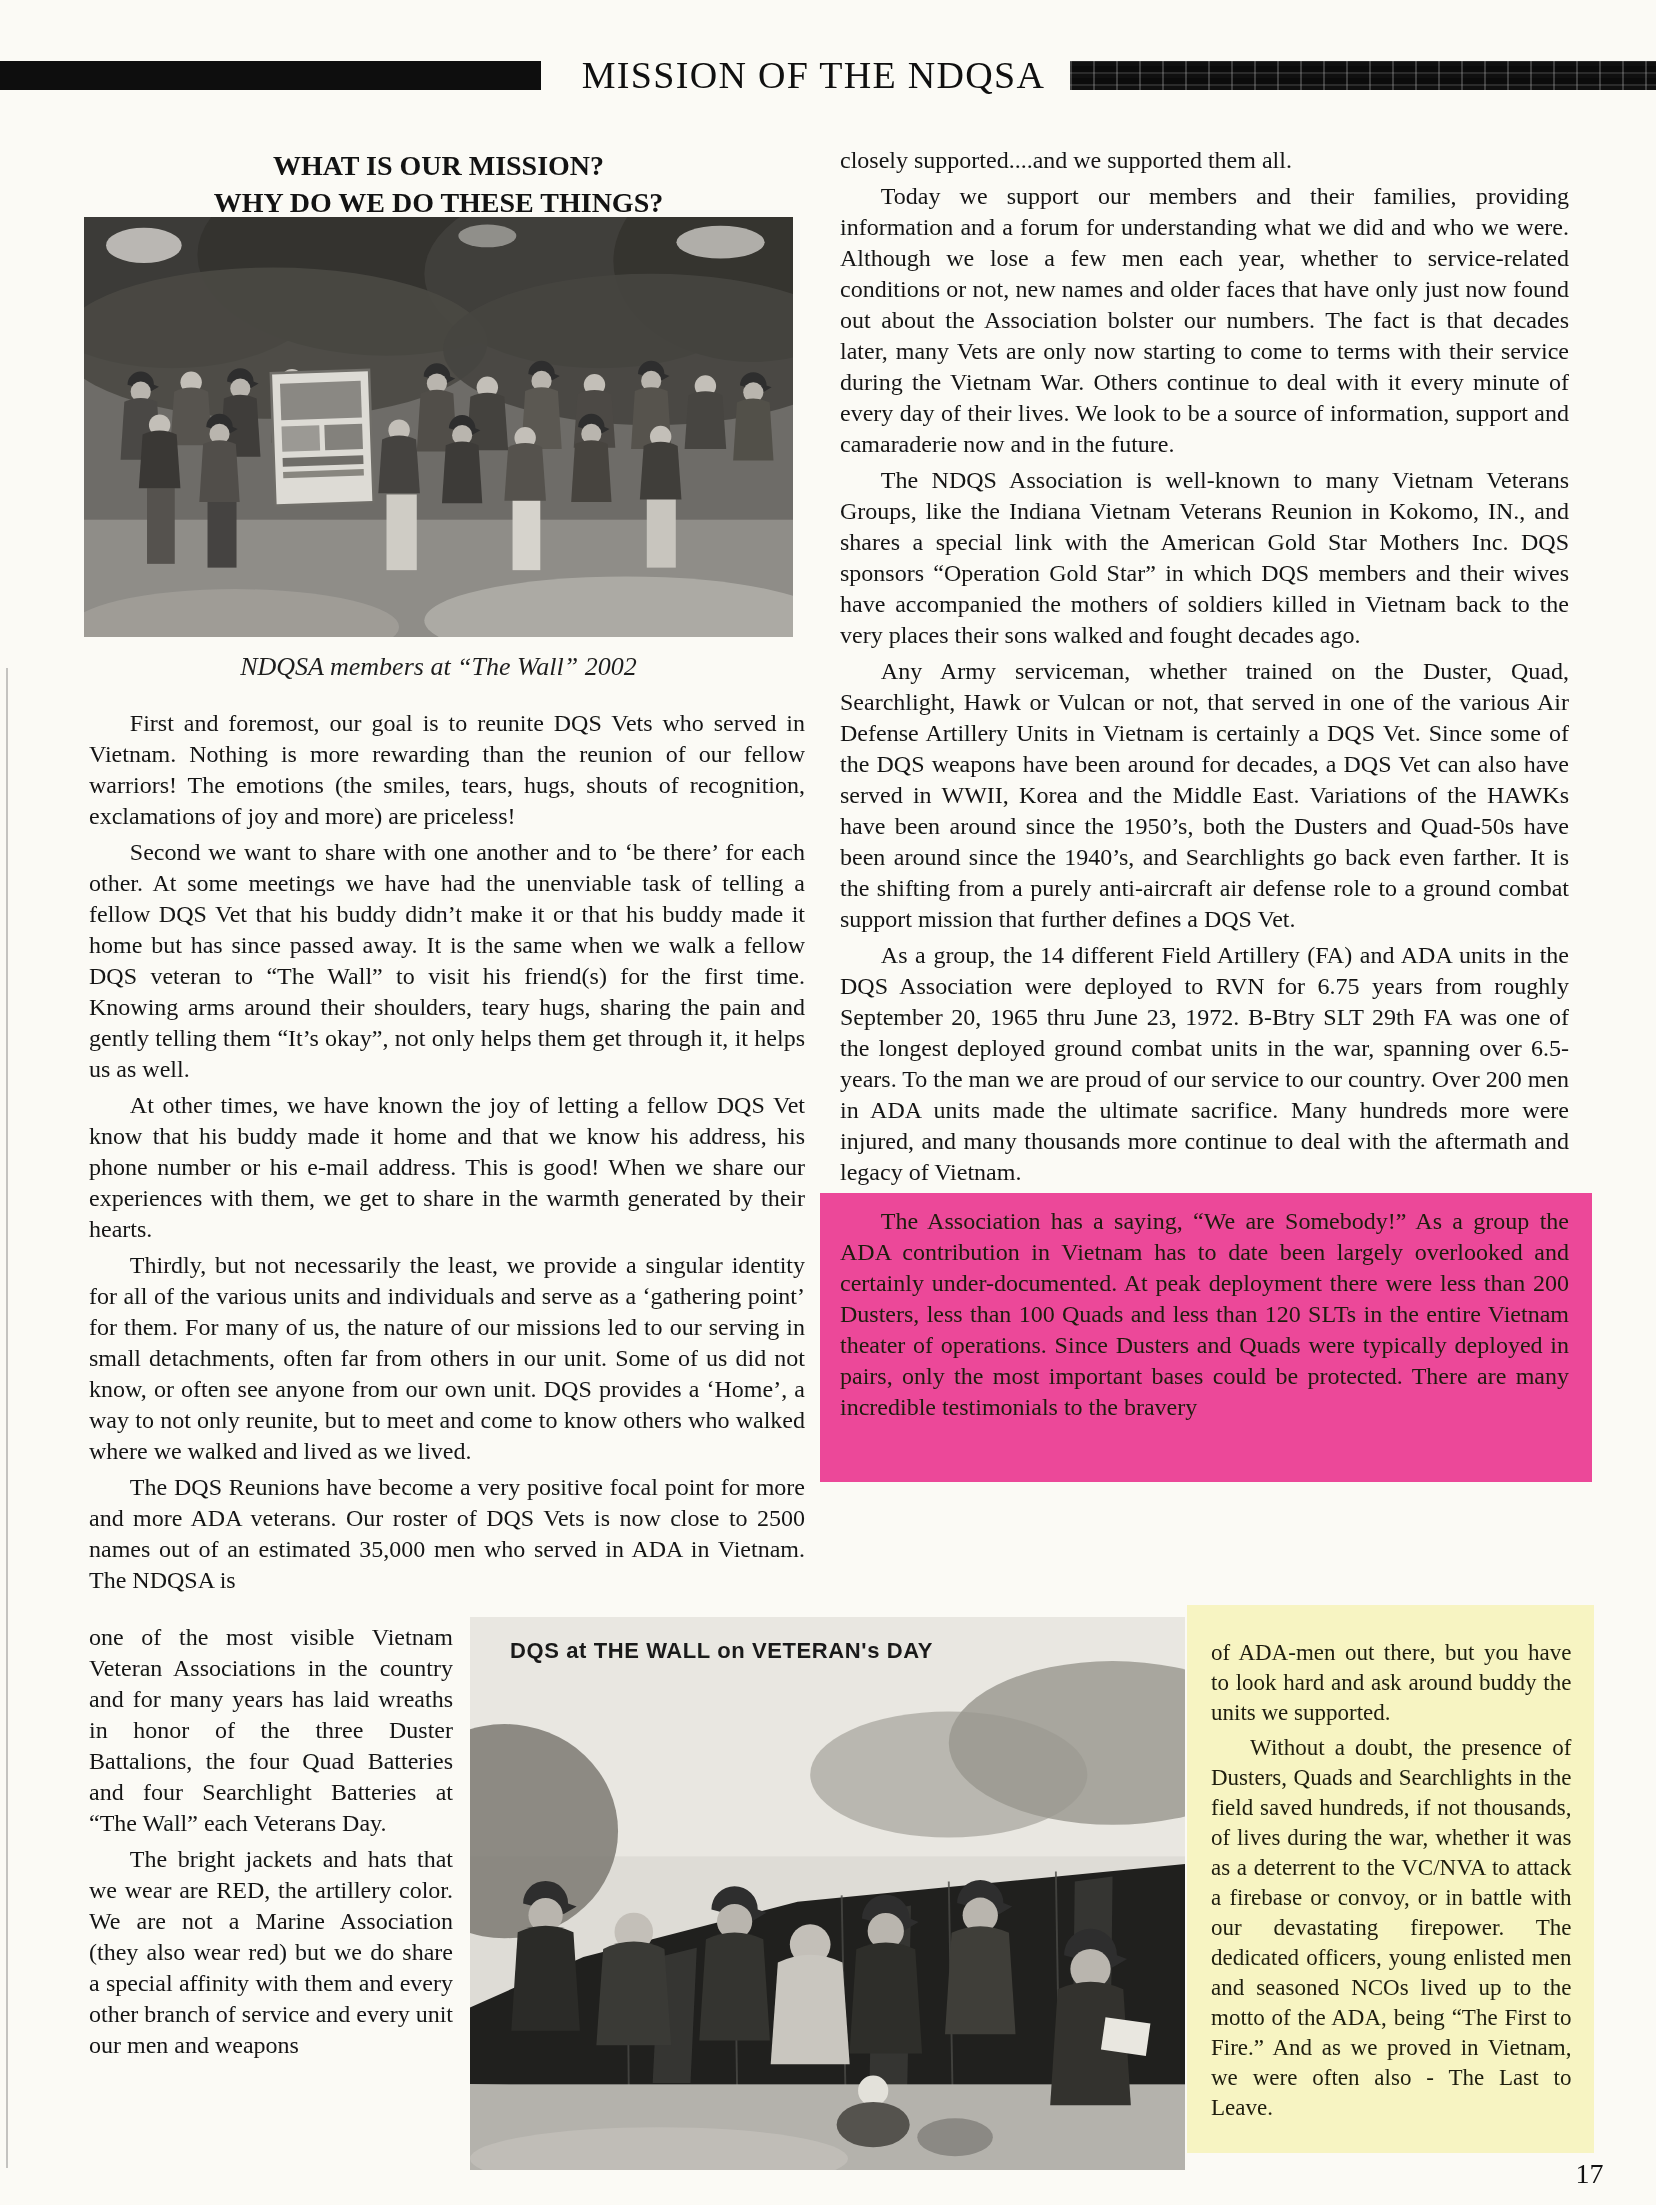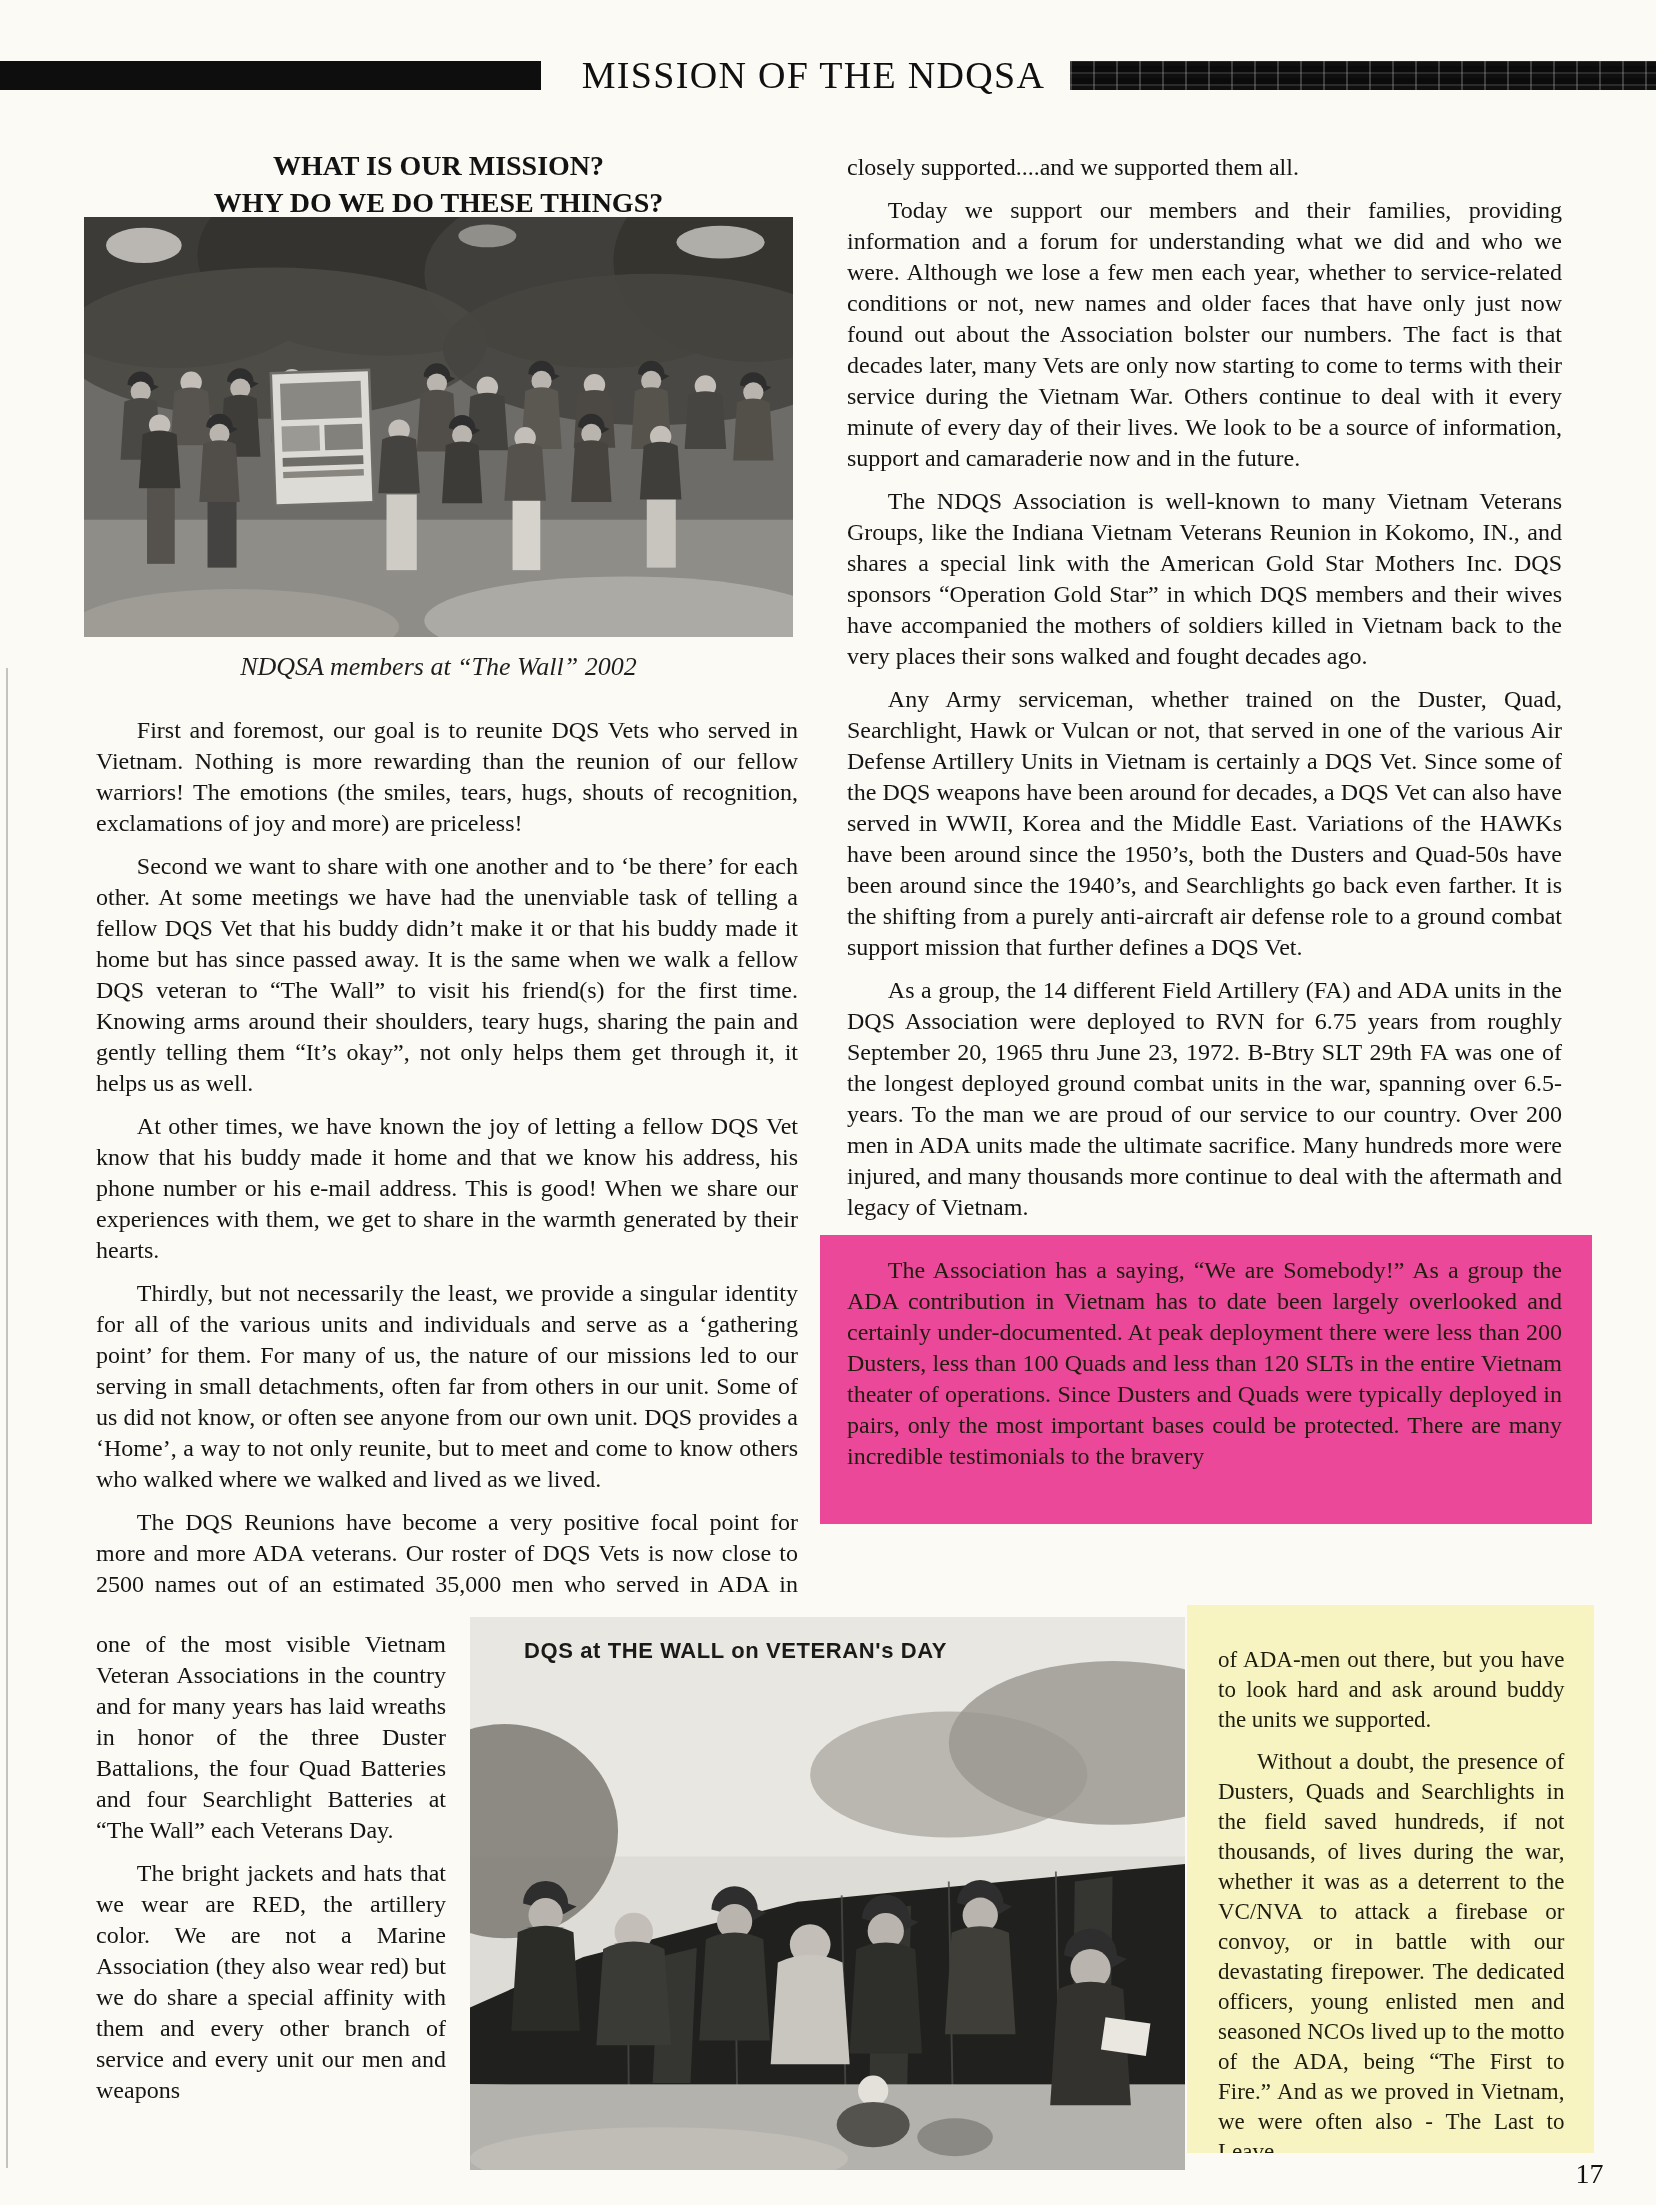--- a/index.html
+++ b/index.html
@@ -15,25 +15,25 @@
       font-size:38px;font-weight:normal;letter-spacing:1.3px;color:#101010;white-space:nowrap;}
   
   .lc-heading{position:absolute;left:84px;top:147px;width:709px;text-align:center;
       font-weight:bold;font-size:28px;line-height:37px;color:#131313;}
   
   .photo1{position:absolute;left:84px;top:217px;width:709px;height:420px;margin:0;z-index:2;}
   .photo2{position:absolute;left:470px;top:1617px;width:715px;height:553px;margin:0;z-index:5;}
   .photo1 svg,.photo2 svg{display:block;width:100%;height:100%;}
   .caption1{position:absolute;left:84px;top:652px;width:709px;text-align:center;
       font-style:italic;font-size:26px;color:#1e1e1e;}
-  .caption2{position:absolute;left:54px;top:21.4px;font-family:"Liberation Sans",sans-serif;
+  .caption2{position:absolute;left:40px;top:21.4px;font-family:"Liberation Sans",sans-serif;
       font-weight:bold;font-size:22px;letter-spacing:0.6px;color:#1a1a1a;white-space:nowrap;}
   
   .text{text-align:justify;}
-  .text p{margin:12px;text-indent:1.7em;}
+  .text p{margin:5px;text-indent:1.7em;}
   .text p.noindent{text-indent:0;}
   .lc-wide{position:absolute;left:84px;top:703px;width:726px;height:899px;overflow:hidden;
       font-size:24px;line-height:31px;z-index:2;}
   .lc-narrow{position:absolute;left:84px;top:1617px;width:374px;font-size:24px;line-height:31px;z-index:2;}
   .rc{position:absolute;left:835px;top:140px;width:739px;font-size:24px;line-height:31px;z-index:3;}
   .rc-heading{font-size:28px;font-weight:bold;text-align:center;margin:26.5px 0 29px;letter-spacing:0.6px;}
   .hl-wide{background:#ec4899;color:#1e1d0e;margin:3.8px -17.6px 0 -15px;
       padding:7.6px 17.6px 10px 15px;min-height:271px;}
   .hl-narrow{position:absolute;left:1187px;top:1605px;width:407px;height:548px;box-sizing:border-box;
       background:#f7f4c2;color:#1e1d0e;padding:28px 17.6px 0 19px;overflow:hidden;

